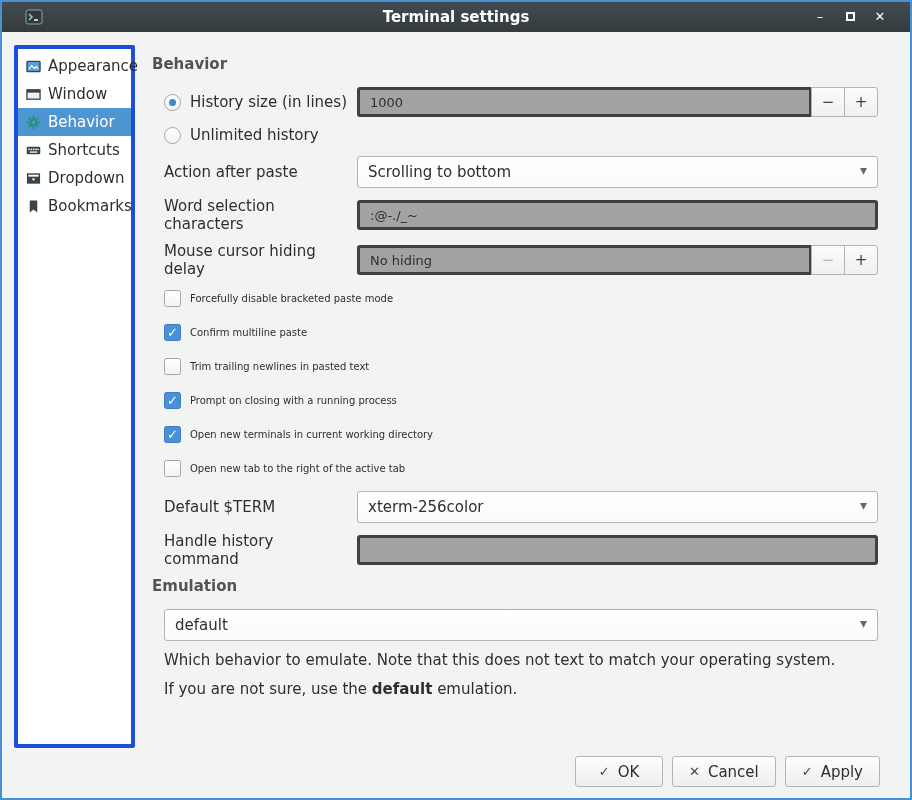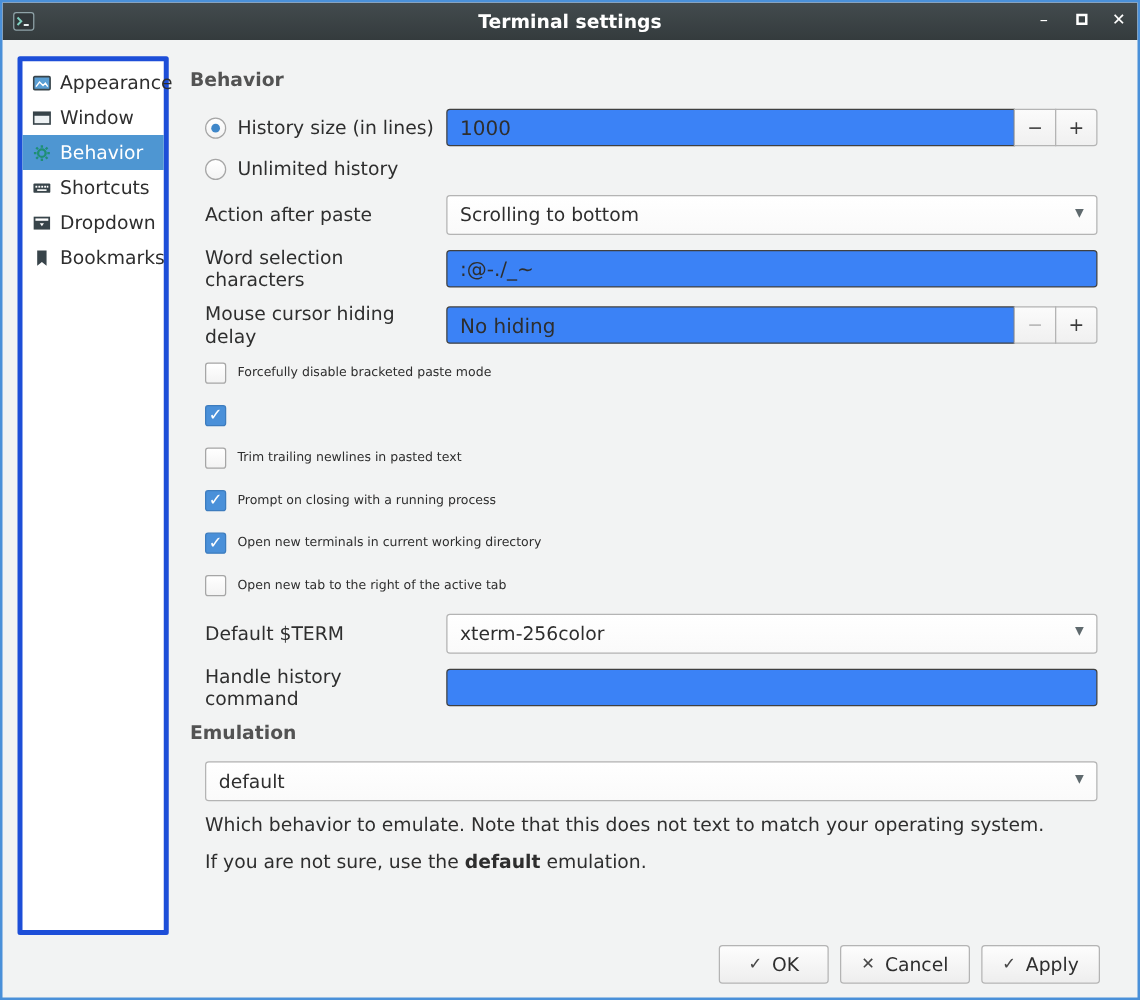--- a/index.html
+++ b/index.html
@@ -9,21 +9,21 @@
     font-family: "DejaVu Sans", "Liberation Sans", sans-serif;
     background: #d8d8d8;
   }
   .window {
     position: relative; width: 912px; height: 800px;
     background: #f2f3f3; border: 2px solid #4a90d9; overflow: hidden;
   }
   
   .titlebar {
     height: 30px; background: linear-gradient(#434b4e, #343b3d);
-    display: flex; align-items: center; padding: 0 8px; position: relative;
+    display: flex; align-items: center; padding: 0 23px; position: relative;
   }
   .titlebar .title {
     position: absolute; left: 0; right: 0; text-align: center;
     color: #ffffff; font-weight: bold; font-size: 15px; pointer-events: none;
   }
   .win-icon { position: relative; z-index: 1; width: 20px; height: 20px; display: flex; align-items: center; }
   .win-controls {
     margin-left: auto; position: relative; z-index: 1;
     display: flex; align-items: center; gap: 16px; color: #ffffff;
   }
@@ -70,23 +70,23 @@
     content: "✓"; position: absolute; left: 0; right: 0; top: -1px;
     color: #ffffff; font-size: 13px; line-height: 17px; font-weight: bold;
   }
   .checks { margin-top: 6px; }
   .check-row {
     display: flex; align-items: center; gap: 9px; padding-left: 12px;
     margin-bottom: 12px; font-size: 10px; color: #2e2e2e; height: 22px;
   }
   
   .entry {
-    width: 100%; height: 30px; border: 1px solid #404040; border-radius: 3px;
+    width: 100%; height: 30px; border: 3px solid #404040; border-radius: 3px;
     padding: 0 10px; font-family: "DejaVu Sans", "Liberation Sans", sans-serif;
-    font-size: 16px; color: #2e2e2e; background: #3b82f6; outline: none;
+    font-size: 13px; color: #2e2e2e; background: #a3a3a3; outline: none;
   }
   .combo {
     position: relative; height: 32px; border: 1px solid #b4b4b4; border-radius: 3px;
     background: linear-gradient(#ffffff, #fafafa); display: flex; align-items: center;
     padding: 0 30px 0 10px; font-size: 15px; color: #2e2e2e; cursor: default;
   }
   .combo .chevron { position: absolute; right: 10px; top: 5px; color: #5f6a6e; font-size: 14px; }
   .spin { display: flex; }
   .spin .entry { border-radius: 3px 0 0 3px; flex: 1; min-width: 0; }
   .spin-btn {
@@ -255,20 +255,21 @@
       </div>
     </div>
 
     <div class="checks">
       <div class="check-row">
         <span class="checkbox"></span>
         <span>Forcefully disable bracketed paste mode</span>
       </div>
       <div class="check-row">
         <span class="checkbox checked"></span>
+        <span>Confirm multiline paste</span>
       </div>
       <div class="check-row">
         <span class="checkbox"></span>
         <span>Trim trailing newlines in pasted text</span>
       </div>
       <div class="check-row">
         <span class="checkbox checked"></span>
         <span>Prompt on closing with a running process</span>
       </div>
       <div class="check-row">

